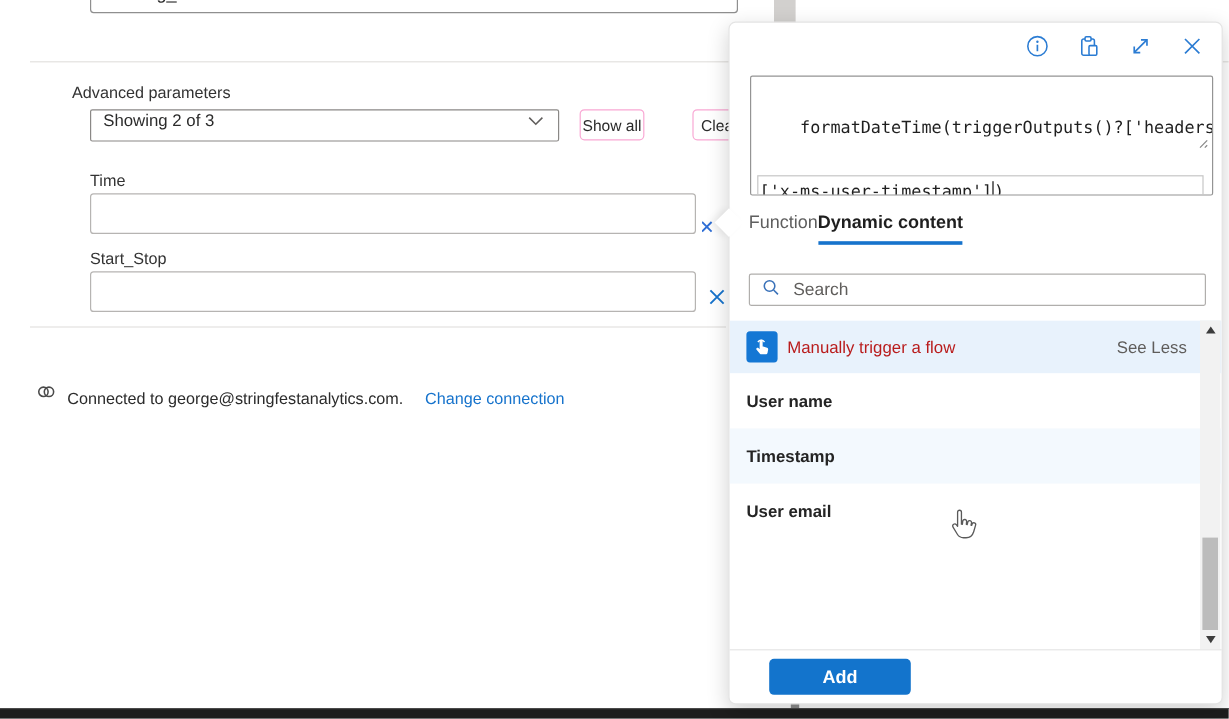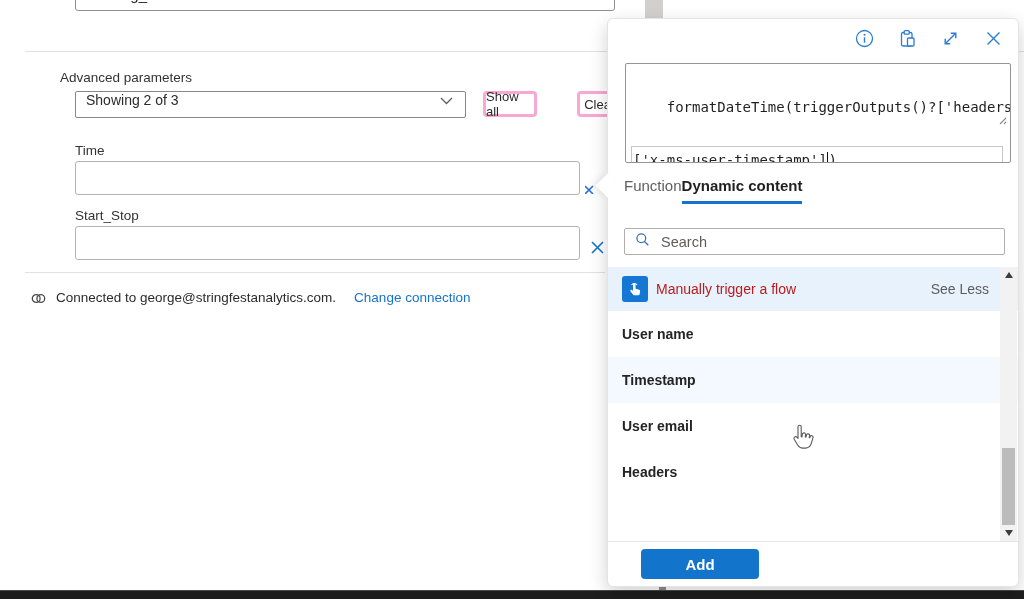--- a/index.html
+++ b/index.html
@@ -13,26 +13,26 @@
   
   .top-input { left:75px; top:-22px; width:540px; height:33px;
     border:1px solid #8f8f8f; border-radius:3px; display:flex; align-items:center;
     padding-left:11px; font-size:15px; color:#2b2b2b; background:#fff; }
   .divider { height:1px; background:#e3e1df; }
   .field-label { font-size:13.5px; color:#333; }
   .dropdown { left:75px; top:91px; width:391px; height:27px; border:1px solid #8a8886;
     border-radius:2px; background:#fff; display:flex; align-items:flex-start;
     padding:0 12px 0 10px; font-size:14px; color:#2b2b2b; }
   .dropdown .chev { margin-left:auto; }
-  .ghost-btn { height:26px; border:3px solid #f9a8d4; border-radius:4px; background:#fff;
+  .ghost-btn { height:26px; border:1px solid #f9a8d4; border-radius:4px; background:#fff;
     display:flex; align-items:center; justify-content:center; font-size:13px; color:#2b2b2b; }
   .text-input { height:34px; border:1px solid #b6b4b2; border-radius:3px; background:#fff;
     display:flex; align-items:center; padding-left:10px; font-size:14px; }
   .clip-x { width:10px; height:10px; overflow:hidden; }
-  .conn-row { left:30px; top:290px; display:flex; align-items:flex-start; height:22px; }
+  .conn-row { left:30px; top:318px; display:flex; align-items:flex-end; height:22px; }
   .conn-text { font-size:13.5px; color:#2b2b2b; margin-left:9px; }
   .conn-link { font-size:13.5px; color:#1673cc; margin-left:18px; cursor:pointer; }
 
   
   .bg-strip-top { left:645px; top:0; width:18px; height:19px; background:#d2d0ce; }
   .bg-strip-bottom { left:659px; top:585px; width:7px; height:8px; background:#8f8f8f; }
   .bottom-bar { left:0; top:590px; width:1024px; height:9px; background:#1d1d1d; border-top:1px solid #4a4a4a; }
 
   
   .panel { left:607px; top:18px; width:412px; height:569px; background:#fff;
@@ -211,21 +211,20 @@
           <path d="M6.2 5.6a3.6 3.6 0 0 1 6.1 0" stroke="#fff" stroke-width="1.3" fill="none"></path>
           <path d="M9.2 3.4c.8 0 1.4.6 1.4 1.4v5h.5l3.6 1.1c.7.2 1.1.9 1 1.6l-.6 3.2c-.2.8-.9 1.3-1.7 1.3h-4c-.5 0-1-.2-1.3-.6L5 12.8c-.4-.5-.4-1.2.1-1.6.5-.4 1.1-.4 1.6 0l1.1 1V4.8c0-.8.6-1.4 1.4-1.4z" fill="#fff"></path>
         </svg>
       </span>
       <span class="group-title">Manually trigger a flow</span>
       <span class="see-less">See Less</span>
     </div>
     <div class="row">User name</div>
     <div class="row hover">Timestamp</div>
     <div class="row">User email</div>
-    <div class="row">Headers</div>
   </div>
 
   <div class="abs vscroll">
     <div class="sbtn" style="top:0;">
         <div class="tri-up"></div>
       </div>
     <div class="sthumb"></div>
     <div class="sbtn" style="bottom:0;">
         <div class="tri-down"></div>
       </div>

